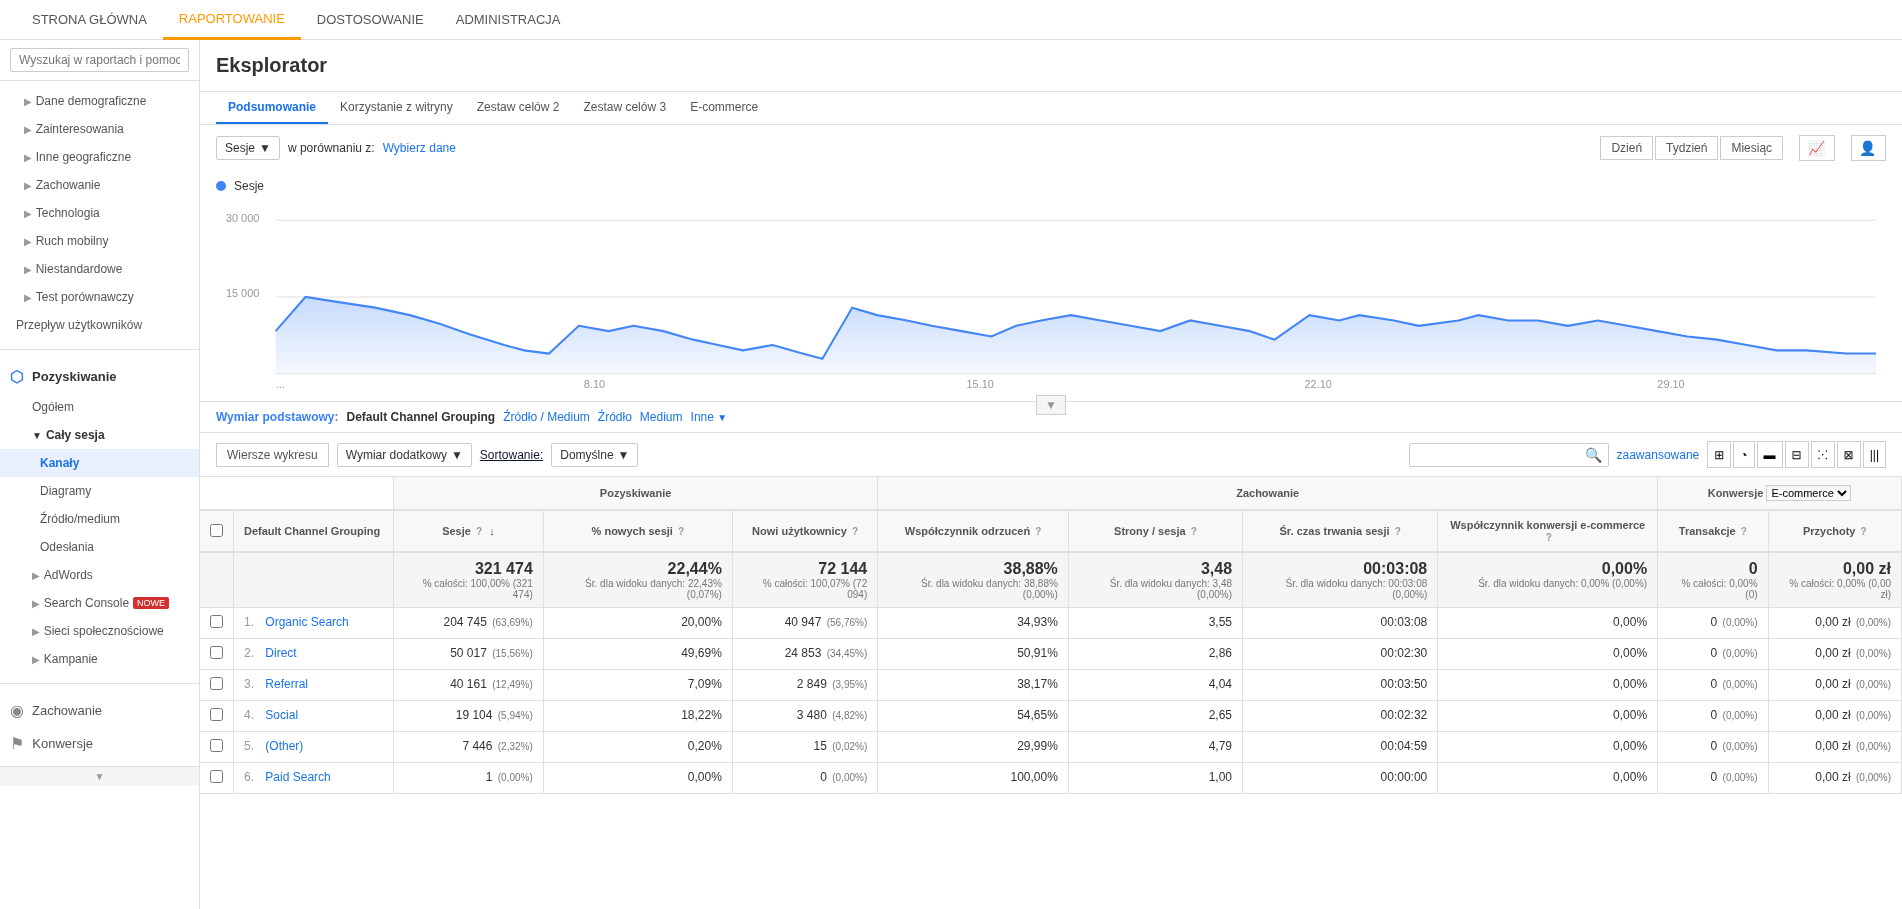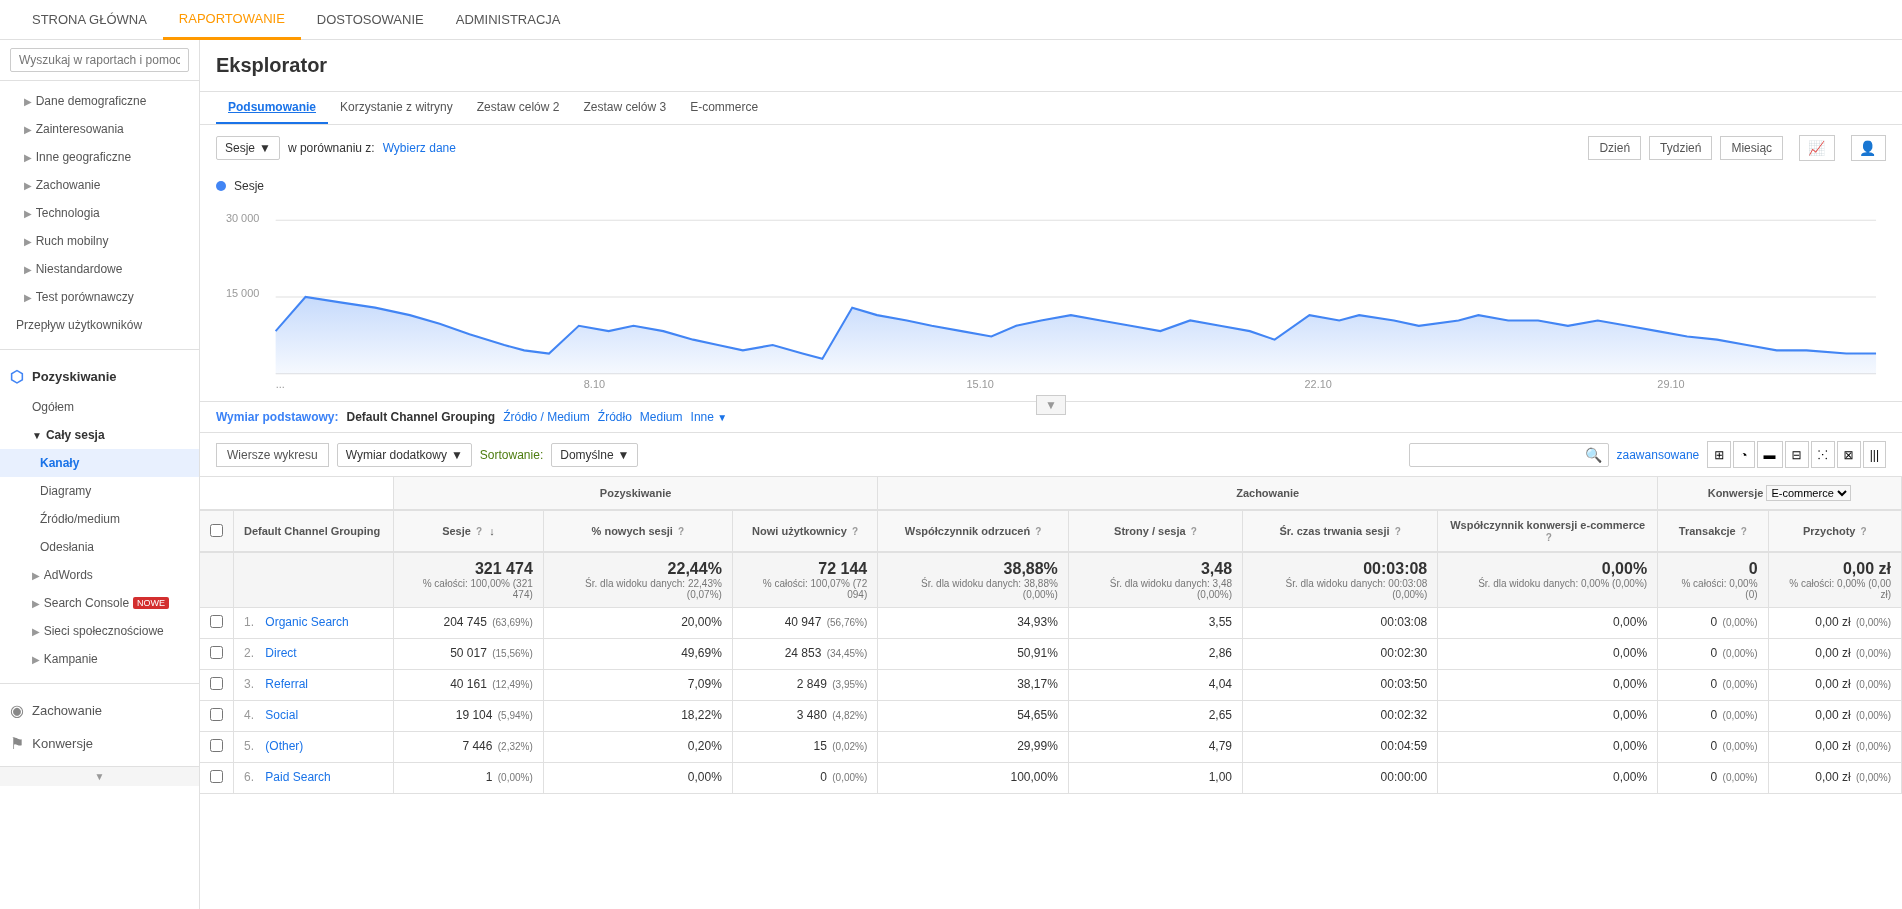--- a/index.html
+++ b/index.html
@@ -39,28 +39,28 @@
     .segment-sublabel { font-size: 11px; color: #999; }
     .add-segment { display: flex; align-items: center; gap: 6px; cursor: pointer; color: #888; font-size: 13px; padding: 6px 12px; border: 1px dashed #ccc; border-radius: 2px; }
     .add-segment .plus-circle { width: 18px; height: 18px; border-radius: 50%; border: 2px solid #ccc; display: flex; align-items: center; justify-content: center; font-size: 14px; color: #ccc; }
 
     
     .explorer-header { padding: 8px 16px; border-bottom: 1px solid #e0e0e0; }
     .explorer-title { font-size: 20px; font-weight: bold; color: #333; padding: 6px 0; }
 
     .tabs-bar { display: flex; align-items: center; gap: 0; border-bottom: 1px solid #e0e0e0; padding: 0 16px; }
     .tab-item { padding: 8px 12px; cursor: pointer; font-size: 12px; color: #555; border-bottom: 2px solid transparent; }
-    .tab-item.active { color: #1a73e8; border-bottom: 2px solid #1a73e8; font-weight: bold; text-decoration: underline; }
+    .tab-item.active { color: #1a73e8; border-bottom: 2px solid #1a73e8; font-weight: bold; }
 
     
     .chart-controls { display: flex; align-items: center; padding: 10px 16px; gap: 8px; }
     .select-box { border: 1px solid #ccc; border-radius: 2px; padding: 4px 8px; font-size: 12px; background: #fff; cursor: pointer; display: flex; align-items: center; gap: 4px; }
     .comparison-text { font-size: 12px; color: #333; }
     .choose-data { font-size: 12px; color: #1a73e8; cursor: pointer; }
-    .time-buttons { margin-left: auto; display: flex; gap: 8px; }
+    .time-buttons { margin-left: auto; display: flex; gap: 2px; }
     .time-btn { border: 1px solid #ccc; background: #fff; padding: 4px 10px; font-size: 12px; cursor: pointer; color: #555; }
     .chart-type-btn { border: 1px solid #ccc; background: #fff; padding: 4px 8px; cursor: pointer; margin-left: 8px; font-size: 14px; }
 
     
     .metric-legend { display: flex; align-items: center; padding: 8px 16px; gap: 8px; }
     .metric-dot { width: 10px; height: 10px; border-radius: 50%; }
     .metric-label { font-size: 12px; color: #333; }
 
     
     .chart-area { padding: 0 16px 8px; position: relative; height: 200px; }
@@ -303,21 +303,21 @@
         <span style="font-size:10px;">▼</span>
       </a>
     </div>
 
     <div class="table-controls">
       <button class="chart-rows-btn">Wiersze wykresu</button>
       <div class="select-box">
         <span>Wymiar dodatkowy</span>
         <span>▼</span>
       </div>
-      <span style="font-size:12px;color:#4d7c0f;">Sortowanie:</span>
+      <span style="font-size:12px;color:#0f172a;text-decoration:underline;">Sortowanie:</span>
       <div class="select-box">
         <span>Domyślne</span>
         <span>▼</span>
       </div>
       <div style="margin-left:auto; display:flex; align-items:center; gap:8px;">
         <div style="position:relative; display:flex; align-items:center;">
           <input type="text" class="search-box" style="width: 200px;">
           <span style="position:absolute;right:6px;color:#555;font-size:14px;">🔍</span>
         </div>
         <a class="advanced-link">zaawansowane</a>

